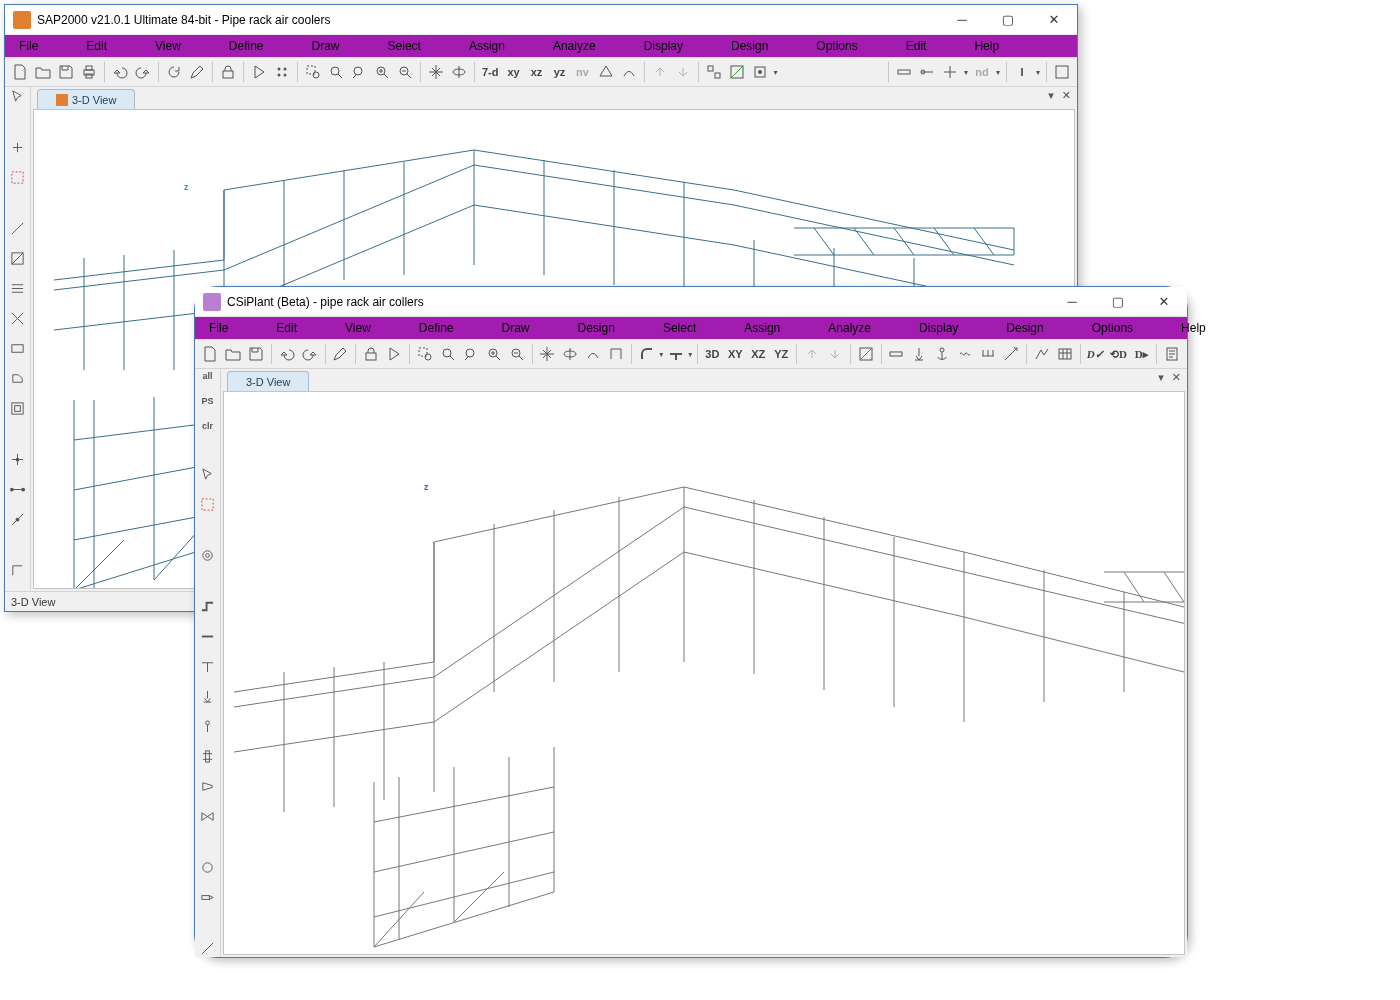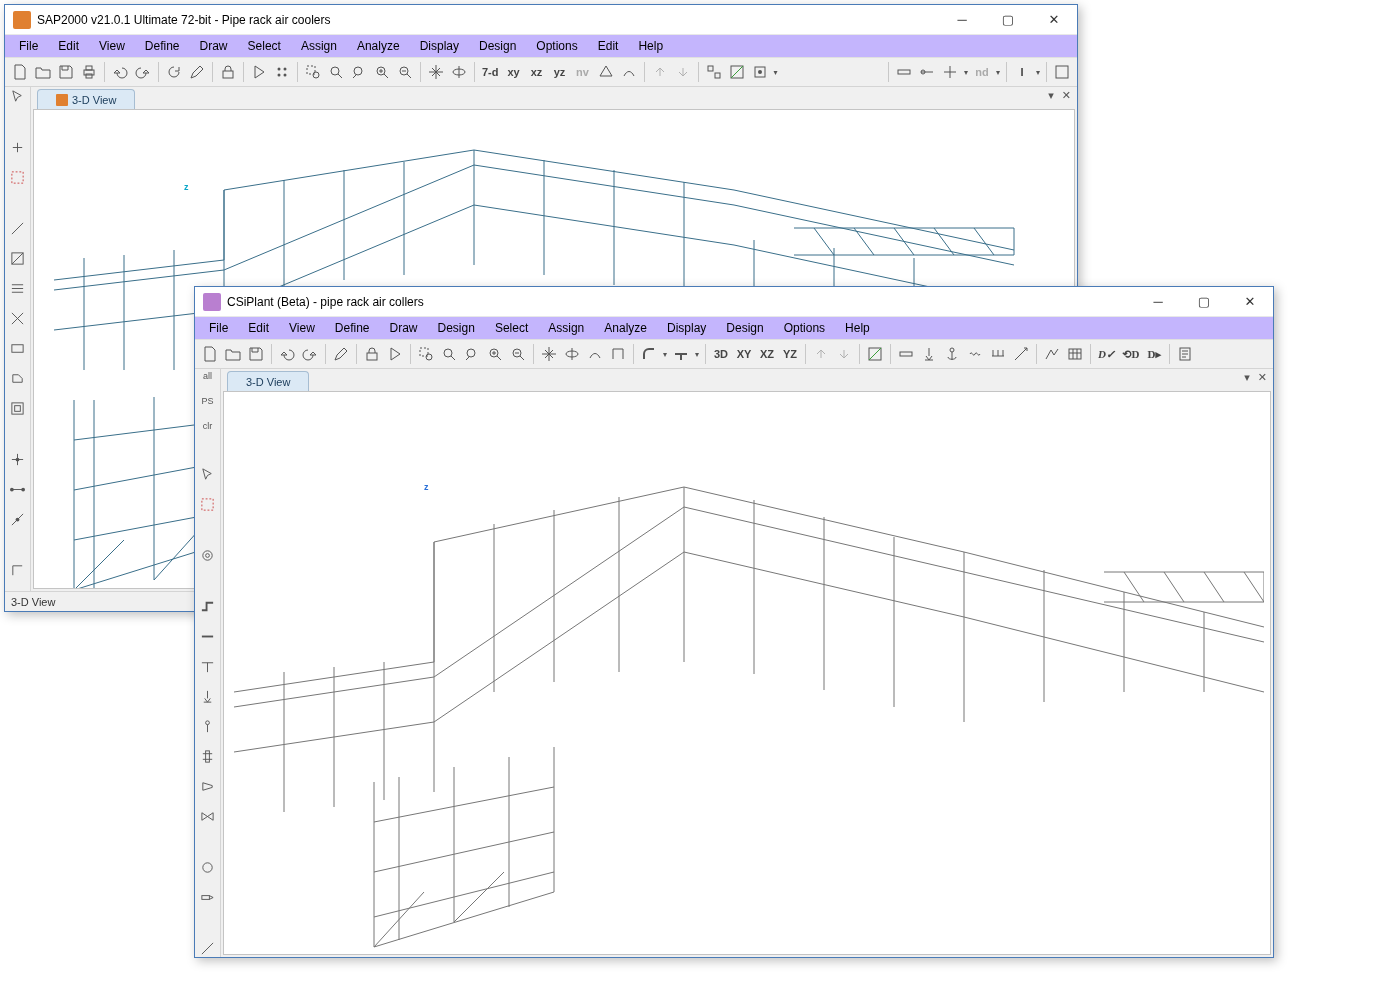--- a/index.html
+++ b/index.html
@@ -1,36 +1,36 @@
 <!DOCTYPE html>
 <html><head>
 <meta charset="utf-8">
 <style>
   * { margin:0; padding:0; box-sizing:border-box; font-family:"Segoe UI",Tahoma,sans-serif; }
   body { width:1400px; height:1000px; background:#ffffff; position:relative; overflow:hidden; }
   .window { position:absolute; background:#fff; border:1px solid #4a7bb7; box-shadow:3px 3px 10px rgba(0,0,0,.25); display:flex; flex-direction:column; }
   .window.back { left:4px; top:4px; width:1074px; height:608px; }
-  .window.front{ left:194px; top:286px; width:1080px; height:672px; }
+  .window.front{ left:194px; top:286px; width:994px; height:672px;border-radius:23px; }
   .titlebar { height:30px; display:flex; align-items:center; background:#fff; border-bottom:1px solid #e8e8e8; font-size:12px; color:#000; }
   .titlebar .app-icon { width:18px; height:18px; margin:0 6px 0 8px; display:inline-block; border-radius:2px; }
   .app-icon.sap { background:#e08030; }
   .app-icon.plant { background:#b97fd0; }
   .titlebar .title { flex:1; white-space:nowrap; }
   .winbtns { display:flex; height:100%; }
   .winbtn { width:46px; height:100%; display:flex; align-items:center; justify-content:center; font-size:13px; color:#333; cursor:pointer; }
-  .menubar { height:22px; display:flex; align-items:center; padding:0 4px; font-size:12px; background:#c4b5fd; }
+  .menubar { height:22px; display:flex; align-items:center; padding:0 4px; font-size:12px; background:#a21caf;gap:28px; }
   .menu-item { padding:2px 10px; cursor:pointer; }
   .toolbar { height:30px; display:flex; align-items:center; padding:0 4px; background:#f0f0f0; border-top:1px solid #e0e0e0; border-bottom:1px solid #d4d4d4; gap:1px; font-size:11px; }
   .tb-btn { min-width:22px; height:22px; display:flex; align-items:center; justify-content:center; color:#555; cursor:pointer; padding:0 2px; position:relative; }
   .tb-btn.txt { font-weight:bold; color:#444; font-size:11px; padding:0 3px; }
   .tb-btn svg { width:16px; height:16px; display:block; }
   .tb-sep { width:1px; height:20px; background:#c8c8c8; margin:0 3px; }
   .tb-drop { width:8px; display:flex; align-items:center; justify-content:center; color:#555; font-size:8px; cursor:pointer; }
   .body-area { flex:1; display:flex; position:relative; overflow:hidden; }
-  .side-toolbar { width:26px; background:#f0f0f0; border-right:1px solid #d4d4d4; display:flex; flex-direction:column; align-items:center; gap:15px; padding-top:2px; }
+  .side-toolbar { width:26px; background:#f0f0f0; border-right:1px solid #d4d4d4; display:flex; flex-direction:column; align-items:center; gap:15px; padding-top:2px;font-weight:bold; }
   .side-btn { width:22px; height:22px; display:flex; align-items:center; justify-content:center; color:#555; cursor:pointer; font-size:10px; }
   .side-btn svg { width:15px; height:15px; display:block; }
   .side-sep { width:80%; height:1px; background:#c8c8c8; margin:3px 0; }
   .view-area { flex:1; display:flex; flex-direction:column; background:#f0f0f0; }
   .tab-strip { height:22px; display:flex; align-items:flex-end; background:#f0f0f0; padding-left:6px; position:relative; }
   .tab { height:20px; padding:0 18px; background:#dbe9f5; border:1px solid #a6bdd2; border-bottom:none; border-radius:4px 4px 0 0; font-size:11px; display:flex; align-items:center; color:#20415f; cursor:pointer; }
   .tab-icon { width:12px; height:12px; margin-right:4px; background:#e08030; display:inline-block; border-radius:1px; }
   .tab-ctrls { position:absolute; right:4px; top:2px; display:flex; gap:4px; font-size:11px; color:#555; }
   .tab-ctrl-btn { cursor:pointer; padding:0 2px; }
   .canvas { flex:1; background:#fff; border:1px solid #c4c4c4; margin:0 2px 2px 2px; position:relative; overflow:hidden; }
@@ -45,21 +45,21 @@
   .sketch.grey line, .sketch.grey polyline { stroke:#777; }
   .axis-z { position:absolute; font-size:9px; font-weight:bold; }
 </style>
 </head>
 <body>
 
 <div class="window back">
 
   <div class="titlebar">
     <span class="app-icon sap"></span>
-    <span class="title">SAP2000 v21.0.1 Ultimate 72-bit - Pipe rack air coolers</span>
+    <span class="title">SAP2000 v21.0.1 Ultimate 84-bit - Pipe rack air coolers</span>
     <div class="winbtns">
       <div class="winbtn">─</div>
       <div class="winbtn">▢</div>
       <div class="winbtn close">✕</div>
     </div>
   </div>
 
   <div class="menubar">
     <span class="menu-item">File</span>
     <span class="menu-item">Edit</span>

